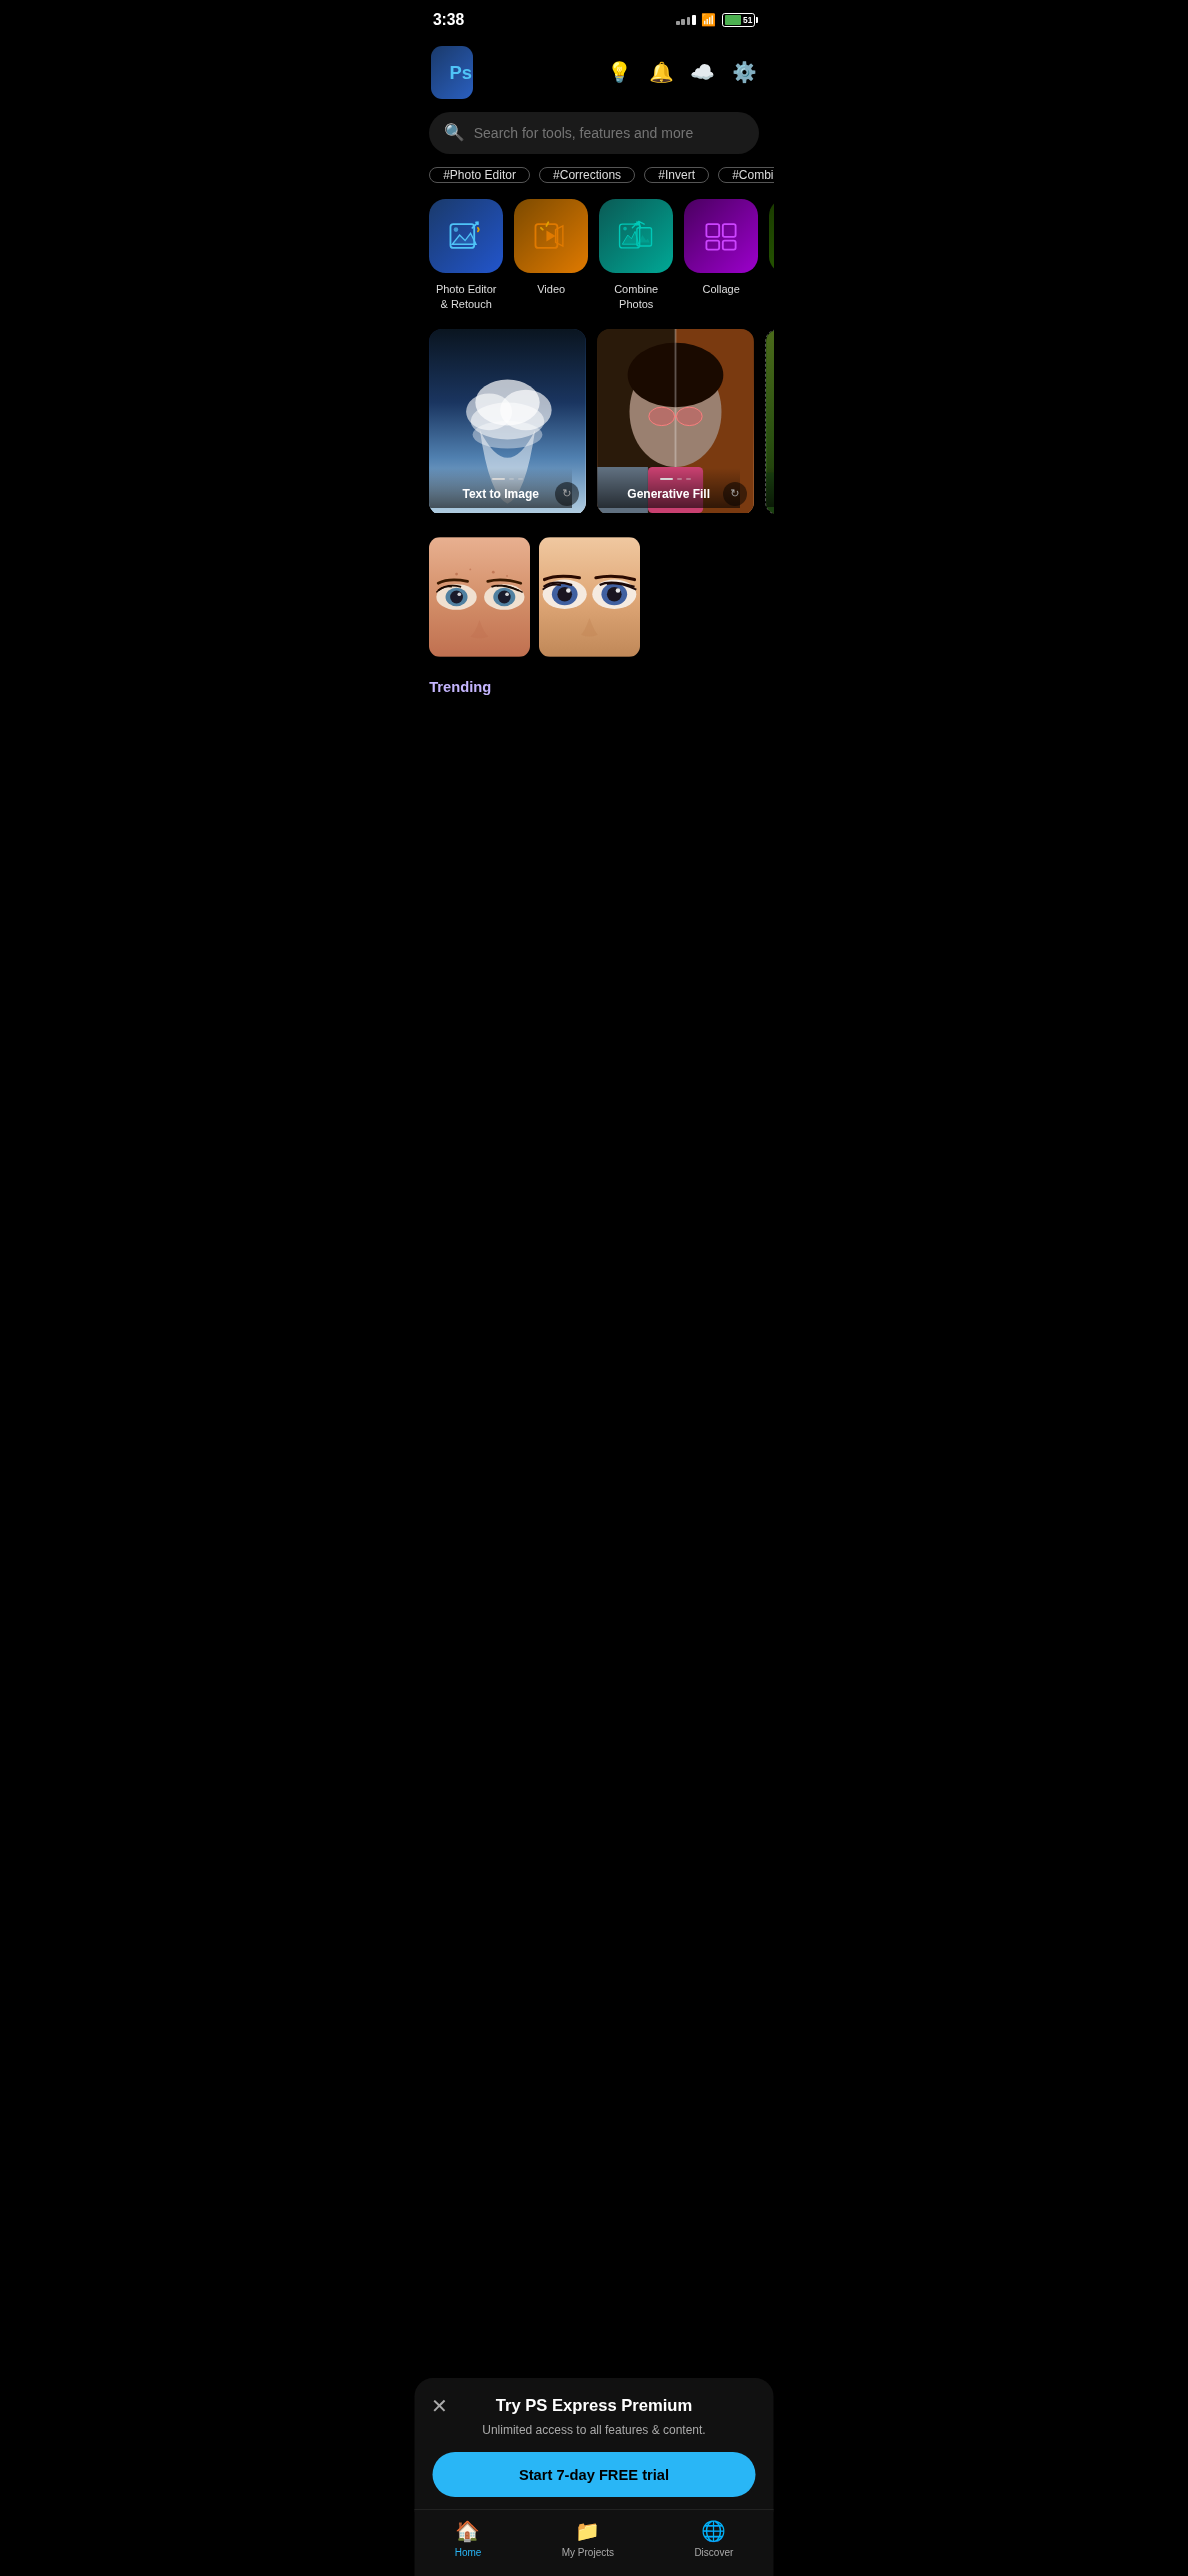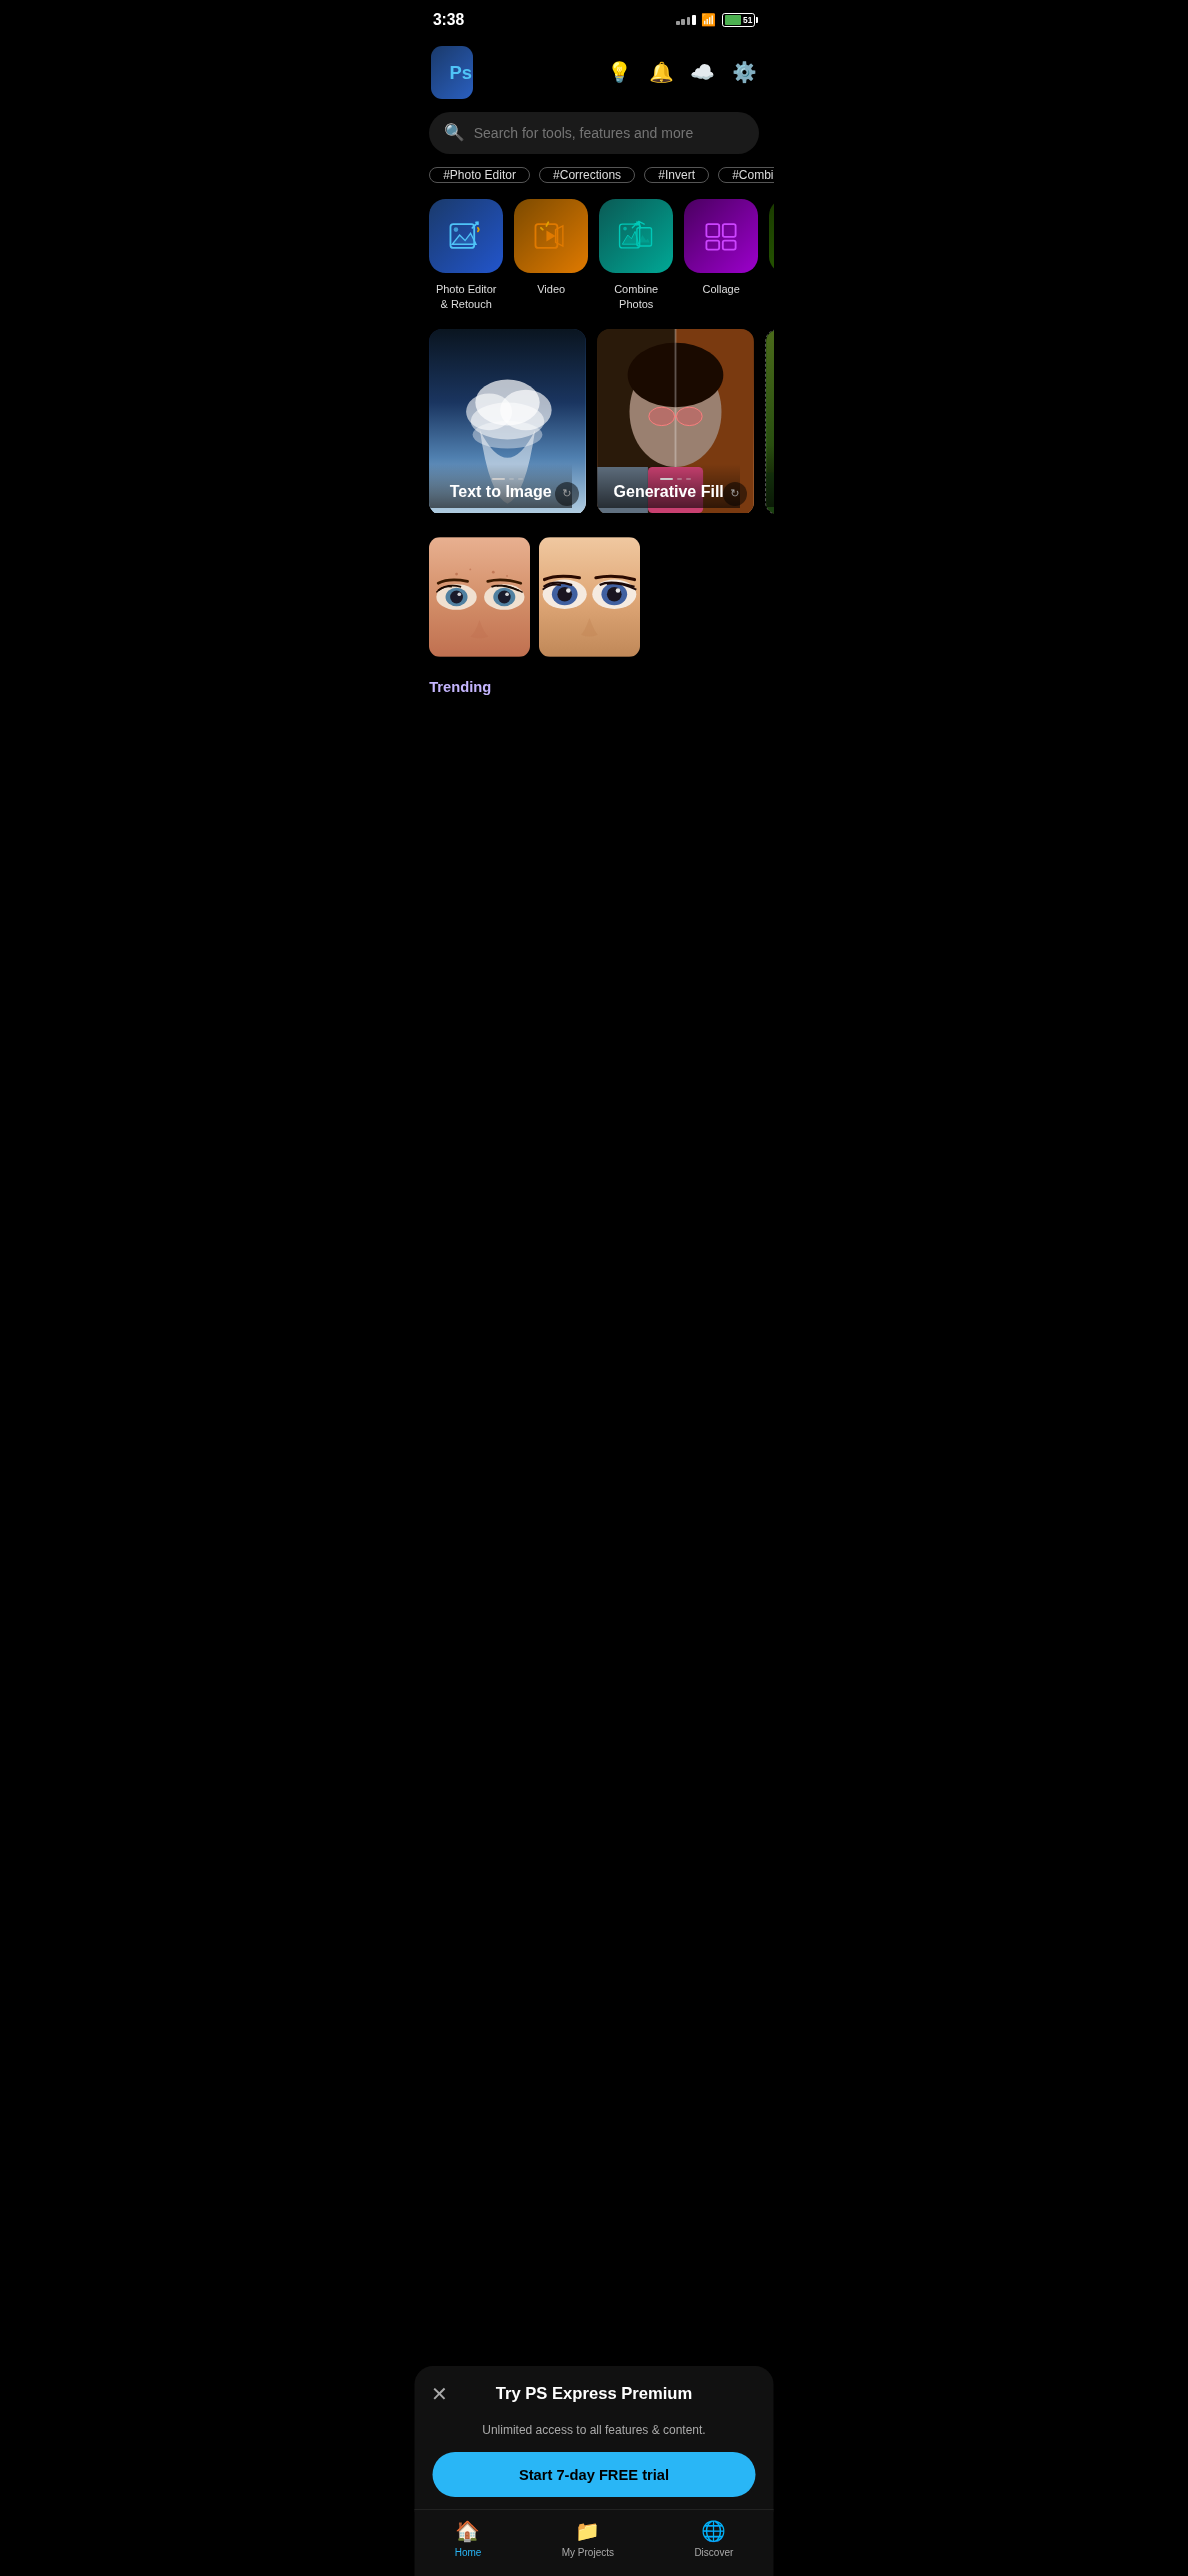--- a/index.html
+++ b/index.html
@@ -183,21 +183,21 @@
       overflow: hidden;
       position: relative;
       cursor: pointer;
       border: 1.8px dashed #555;
     }
     .gen-card-label {
       position: absolute;
       bottom: 7.4px;
       left: 0; right: 14px;
       text-align: center;
-      font-size: 16px;
+      font-size: 12px;
       font-weight: 600;
       color: #fff;
       background: linear-gradient(transparent, rgba(0,0,0,0.6));
       padding: 18.4px 7.4px 7.4px;
     }
     .gen-icon-bottom {
       position: absolute;
       bottom: 7.4px; right: 7.4px;
       width: 24px; height: 24px;
       background: rgba(0,0,0,0.5);
@@ -251,21 +251,21 @@
       position: absolute;
       top: 16.6px; left: 16.6px;
       font-size: 20px;
       color: #aaa;
       cursor: pointer;
     }
     .premium-title {
       text-align: center;
       font-size: 16.6px;
       font-weight: 700;
-      margin-bottom: 19px;
+      margin-bottom: 7px;
     }
     .premium-sub {
       text-align: center;
       font-size: 12px;
       color: #aaa;
       margin-bottom: 14.7px;
     }
     .premium-btn {
       width: 100%;
       background: #29b6f6;

